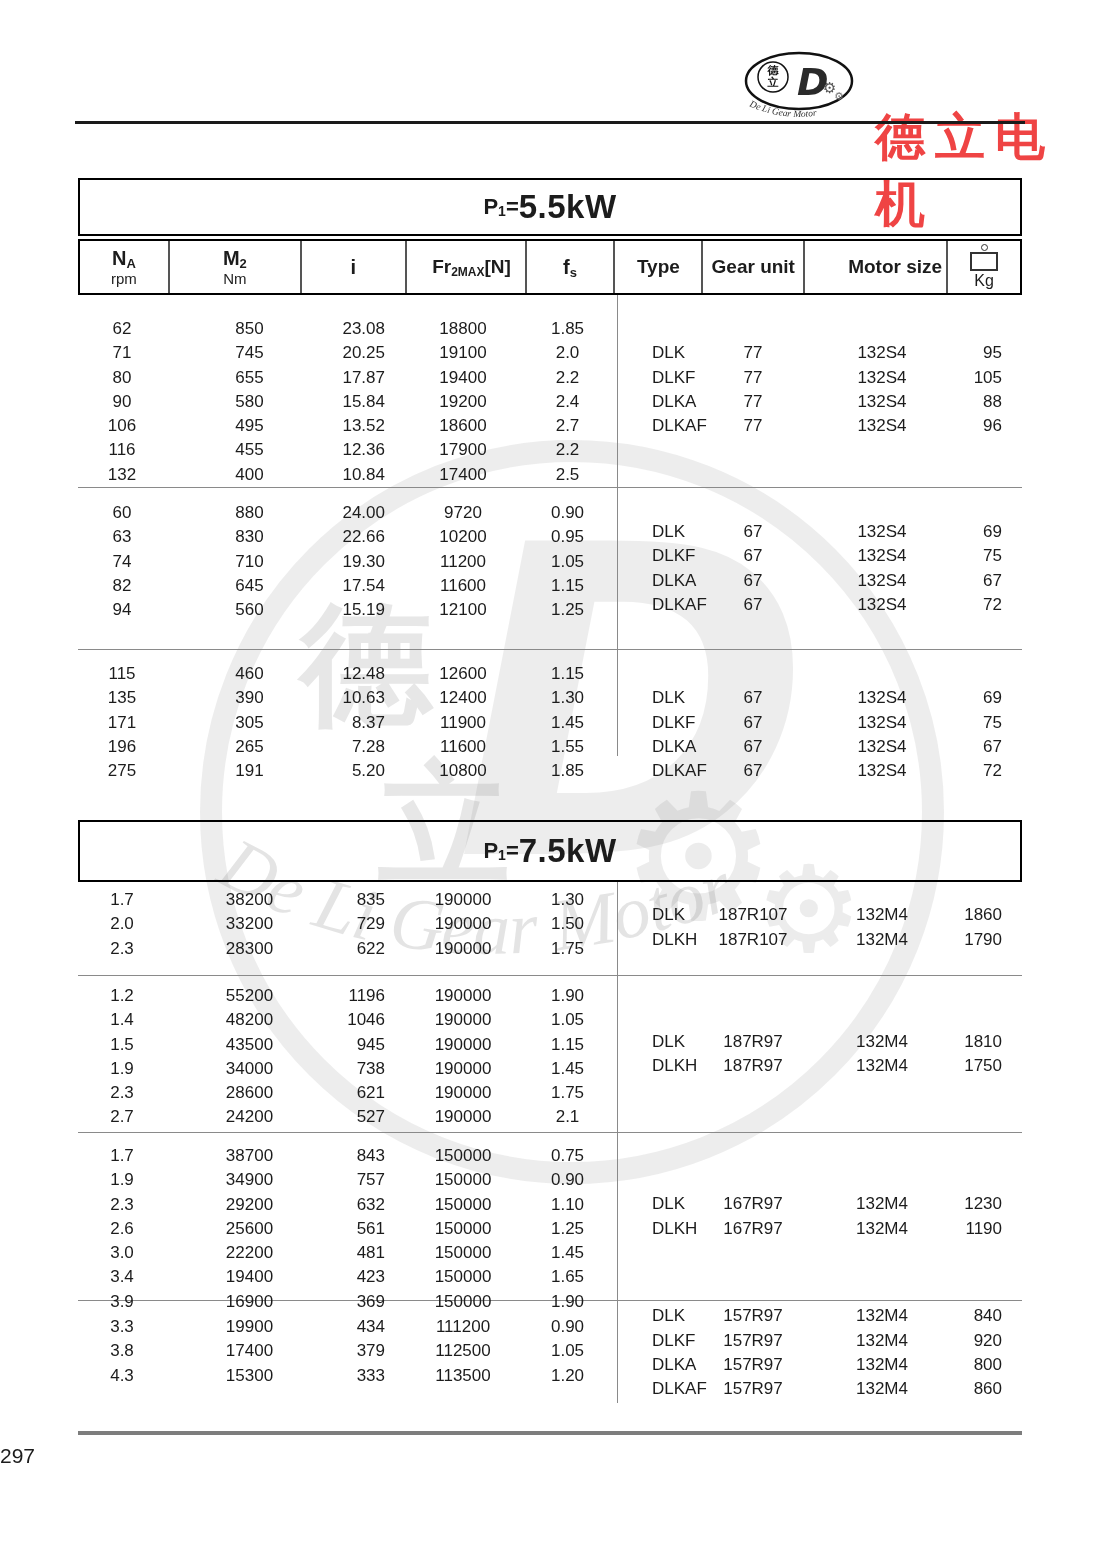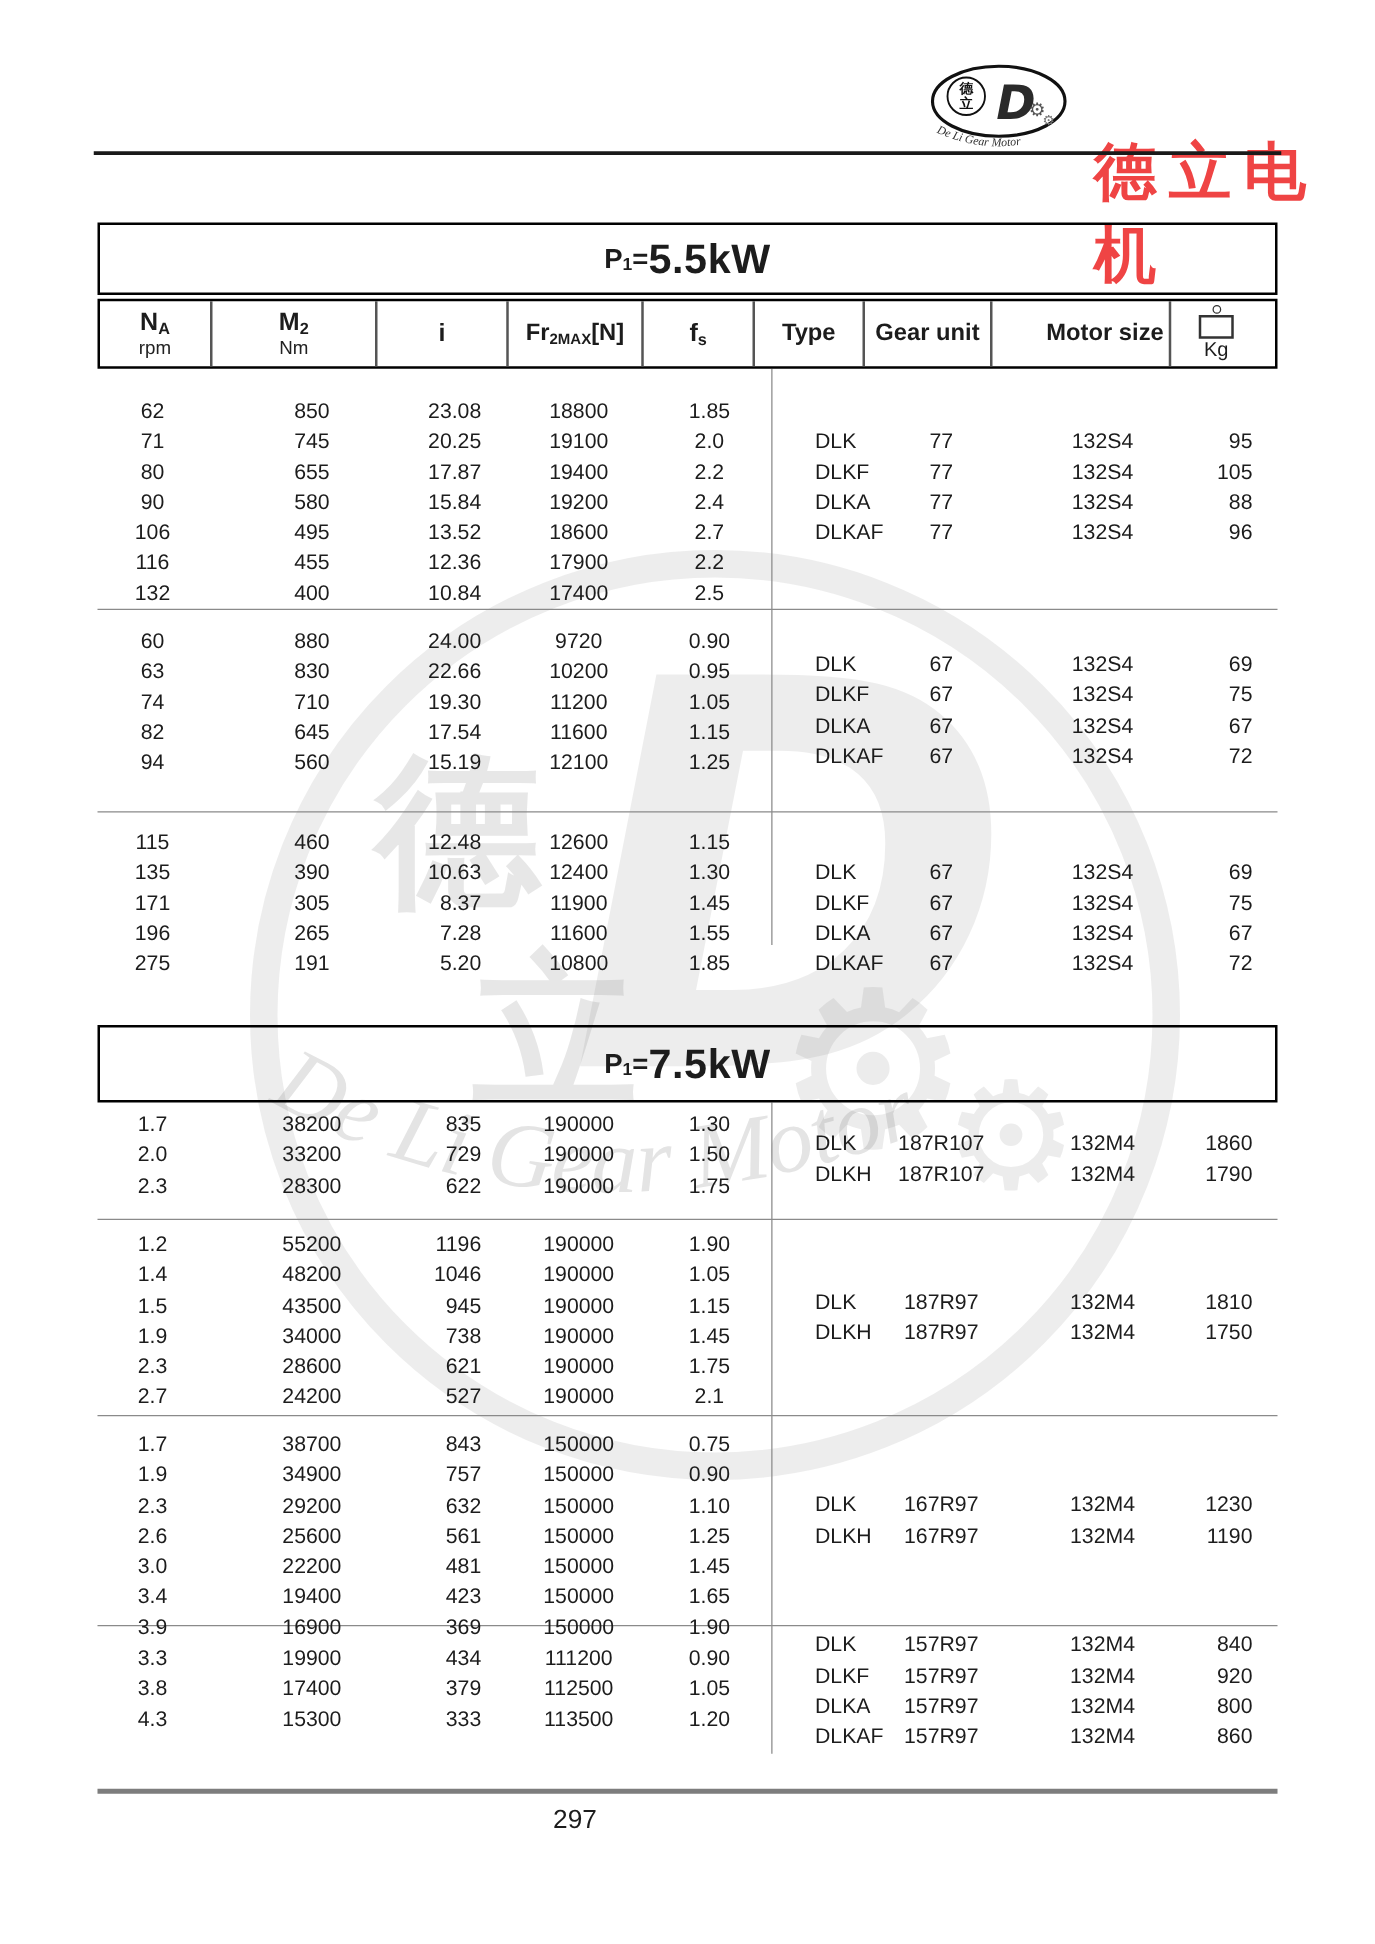--- a/index.html
+++ b/index.html
@@ -65,21 +65,21 @@
   .c-i{width:75px;justify-content:flex-end;padding-right:23px;}
   .c-fr{width:110px;}
   .c-fs{width:99px;}
   .c-type{width:100px;justify-content:flex-start;padding-left:35px;}
   .c-gear{width:72px;}
   .c-motor{width:186px;}
   .c-kg{width:32px;justify-content:flex-end;padding-right:5px;}
   
   #bottom-rule{position:absolute;left:78px;top:1431px;width:944px;height:3.5px;
     background:#7d7d7d;z-index:2;}
-  #page-number{position:absolute;left:0;top:1444px;width:920px;text-align:center;
+  #page-number{position:absolute;left:0;top:1444px;width:920px;
     font-size:21px;z-index:2;}
 </style>
 </head>
 <body>
 
 <div class="layer" id="watermark">
   <div class="wm-ring"></div>
   <div class="wm-cn" style="left:300px;top:600px;">德</div>
   <div class="wm-cn" style="left:378px;top:760px;">立</div>
   <div class="wm-d">D</div>
@@ -125,21 +125,21 @@
     <div><span class="h-main">N</span><span class="h-sub">A</span></div>
     <div class="h-unit">rpm</div>
   </div>
   <div class="hcell" style="width:132px;">
     <div><span class="h-main">M</span><span class="h-sub">2</span></div>
     <div class="h-unit">Nm</div>
   </div>
   <div class="hcell" style="width:105px;">
     <span class="h-main">i</span>
   </div>
-  <div class="hcell" style="width:108px;">
+  <div class="hcell" style="width:108px;margin-left:12px;">
     <div><span class="h-main" style="font-size:19px;">Fr</span><span class="h-sub2">2MAX</span><span class="h-main" style="font-size:19px;">[N]</span></div>
   </div>
   <div class="hcell" style="width:89px;">
     <div><span class="h-main">f</span><span class="h-sub">s</span></div>
   </div>
   <div class="hcell" style="width:88px;">
     <span class="h-main" style="font-size:19px;">Type</span>
   </div>
   <div class="hcell" style="width:102px;">
     <span class="h-main" style="font-size:19px;">Gear unit</span>

